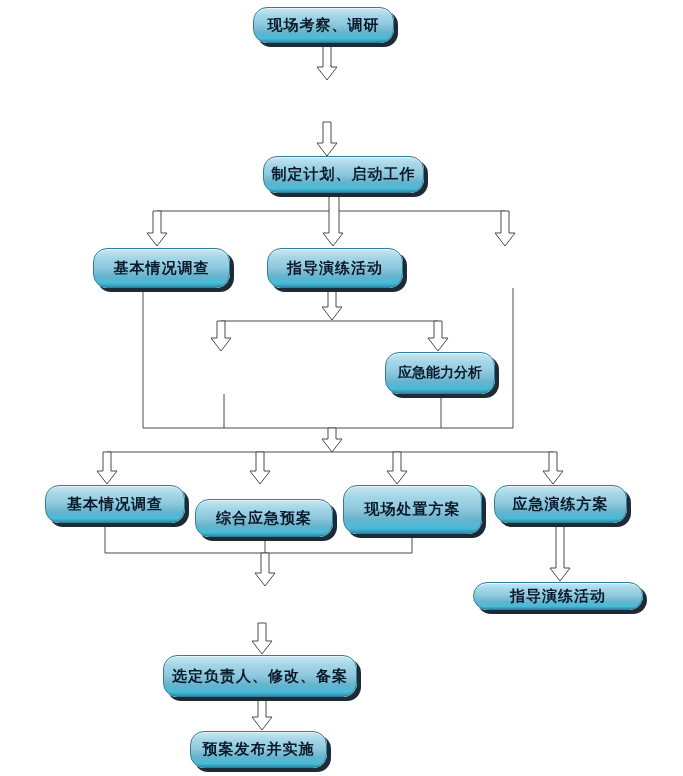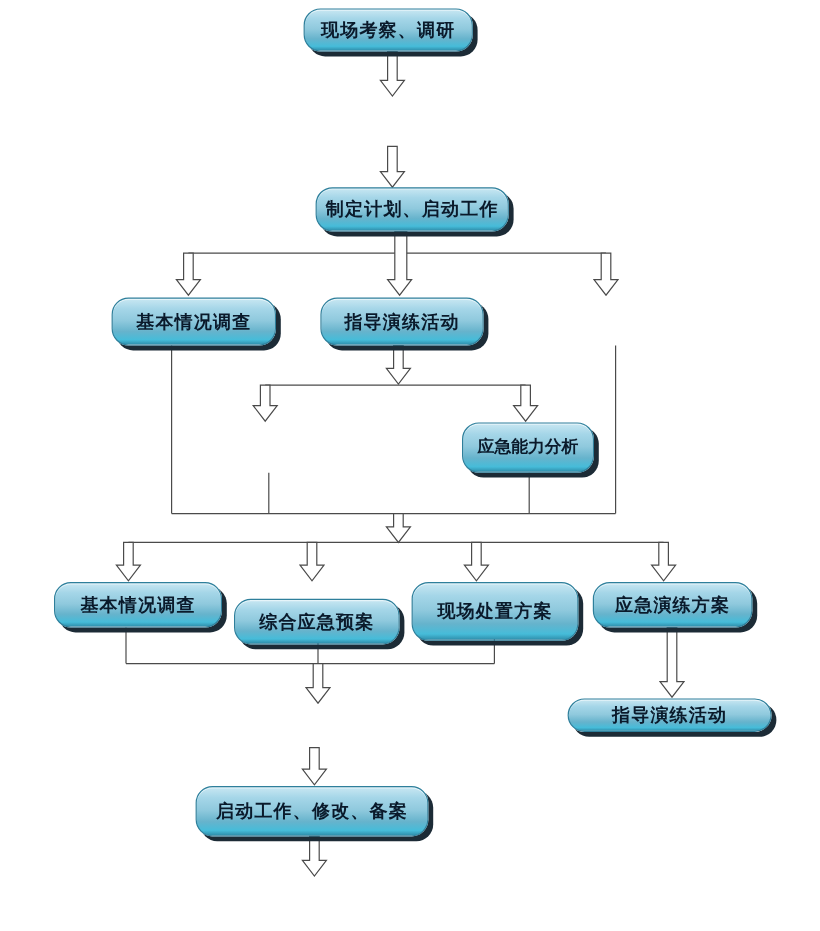--- a/index.html
+++ b/index.html
@@ -87,16 +87,17 @@
 
   <div class="node" style="left:195px;top:499px;width:138px;height:38px">综合应急预案</div>
 
   <div class="node" style="left:343px;top:485px;width:139px;height:49px">现场处置方案</div>
 
   <div class="node" style="left:494px;top:485px;width:133px;height:38px">应急演练方案</div>
 
   <div class="node" style="left:473px;top:582px;width:170px;height:28px">指导演练活动</div>
 
 
-  <div class="node" style="left:163px;top:655px;width:194px;height:42px">启动工作、修改、备案</div>
+  <div class="node" style="left:163px;top:655px;width:194px;height:42px">选定负责人、修改、备案</div>
 
+  <div class="node" style="left:190px;top:731px;width:137px;height:37px">预案发布并实施</div>
 
 </div>
 
 </body></html>

